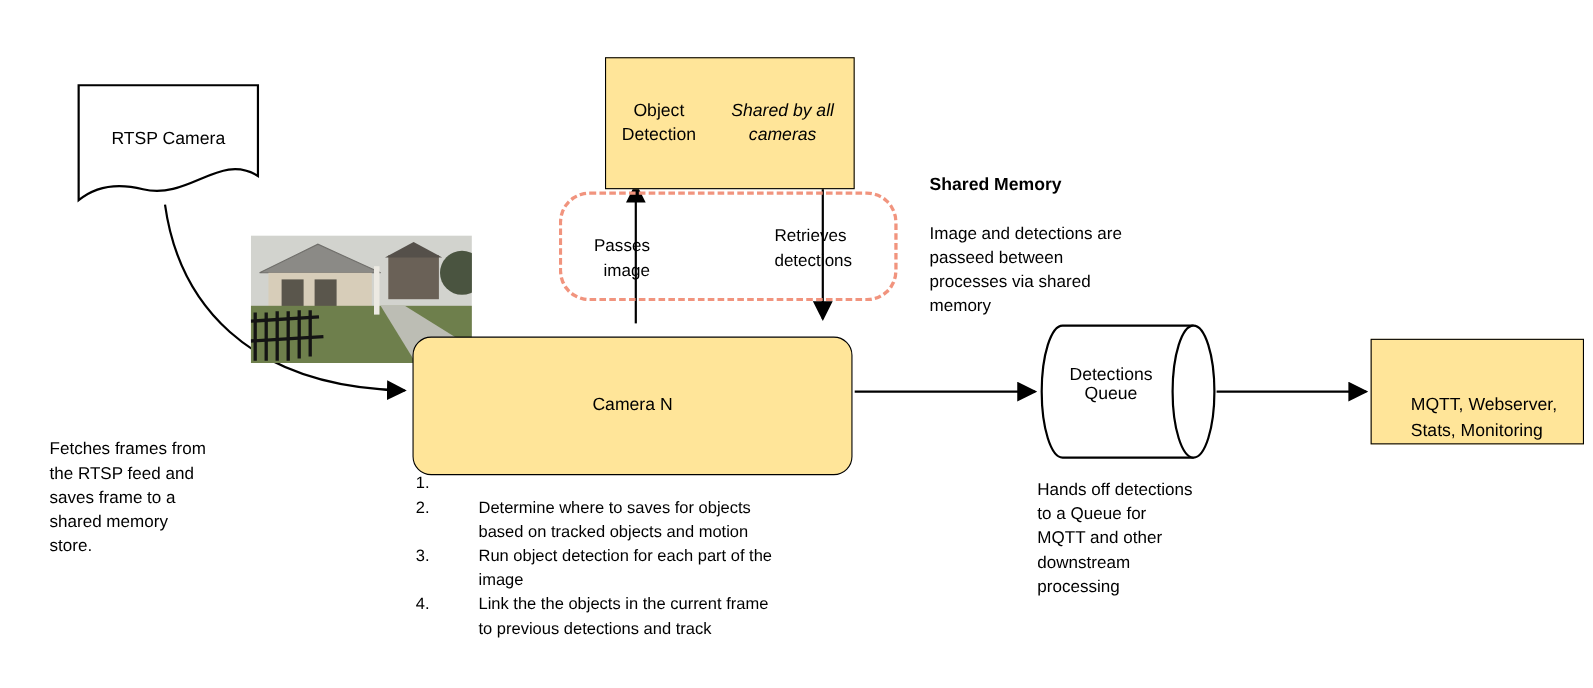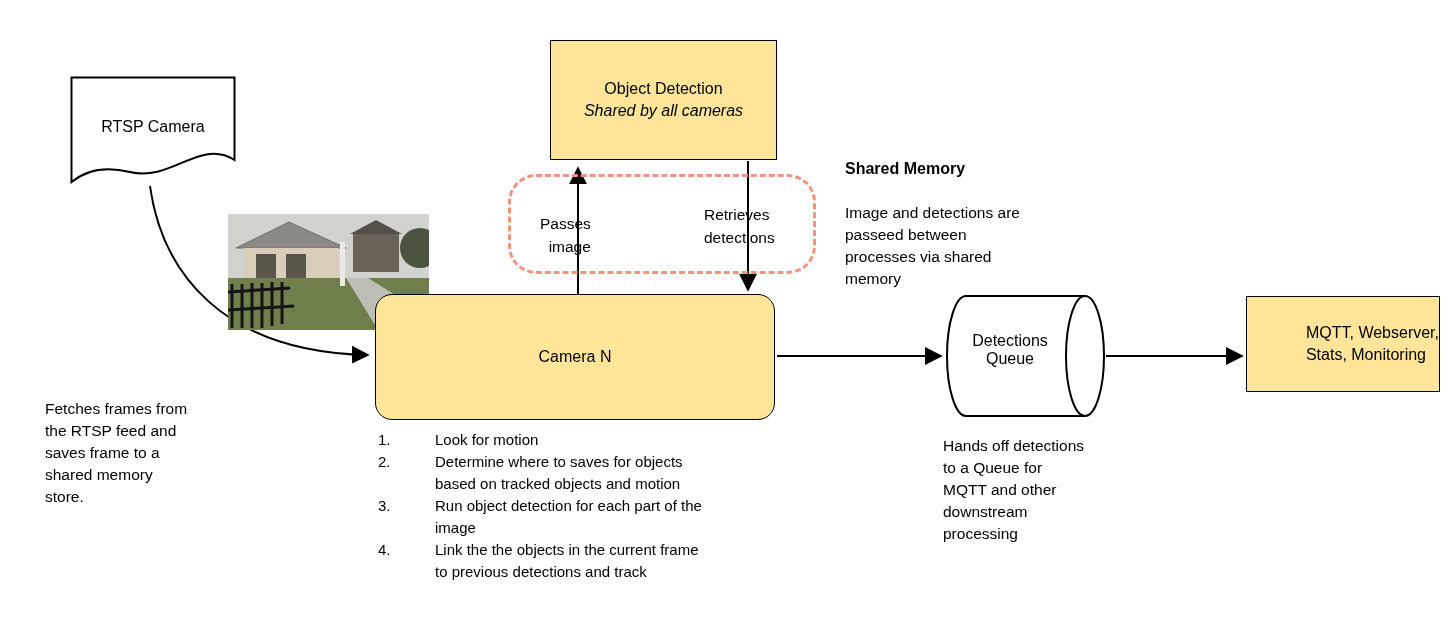--- a/index.html
+++ b/index.html
@@ -5,22 +5,22 @@
   * { margin:0; padding:0; box-sizing:border-box; }
   html,body { background:#ffffff; }
   body { font-family:"Liberation Sans", sans-serif; color:#000; }
   #canvas {
     position:relative; width:1448px; height:625px; background:#ffffff; overflow:hidden;
   }
   .abs { position:absolute; }
   .pre { white-space:pre-line; }
   .node {
     position:absolute; background:#ffe599; border:1.6px solid #000;
-    display:flex; flex-direction:column; align-items:center; justify-content:center;
-    font-size:16px; line-height:1.4; text-align:center;
+    display:flex; flex-direction:row; align-items:center; justify-content:center;
+    font-size:16px; line-height:1.4; text-align:center;margin-top:12px;
   }
   .italic { font-style:italic; }
   .note { position:absolute; font-size:15.5px; line-height:22px; white-space:pre-line; }
   .note-title { font-weight:bold; font-size:16px; line-height:22px; }
   .shape-label { position:absolute; font-size:16px; text-align:center; white-space:pre-line; }
   .dashed-region {
     position:absolute; left:508px; top:174px; width:308px; height:100px;
     border:3px dashed #f1947e; border-radius:28px; background:transparent;
   }
   .edge-label { position:absolute; font-size:15.5px; line-height:23px; white-space:pre-line; }
@@ -128,21 +128,20 @@
 
   <div class="note" style="left:943px; top:435px; width:200px;">Hands off detections
 to a Queue for
 MQTT and other
 downstream
 processing</div>
 
   <div id="steps">
     <div class="step-row">
       <div class="step-num">1.</div>
-      <div class="step-text">Look for motion</div>
     </div>
     <div class="step-row">
       <div class="step-num">2.</div>
       <div class="step-text">Determine where to saves for objects
 based on tracked objects and motion</div>
     </div>
     <div class="step-row">
       <div class="step-num">3.</div>
       <div class="step-text">Run object detection for each part of the
 image</div>

